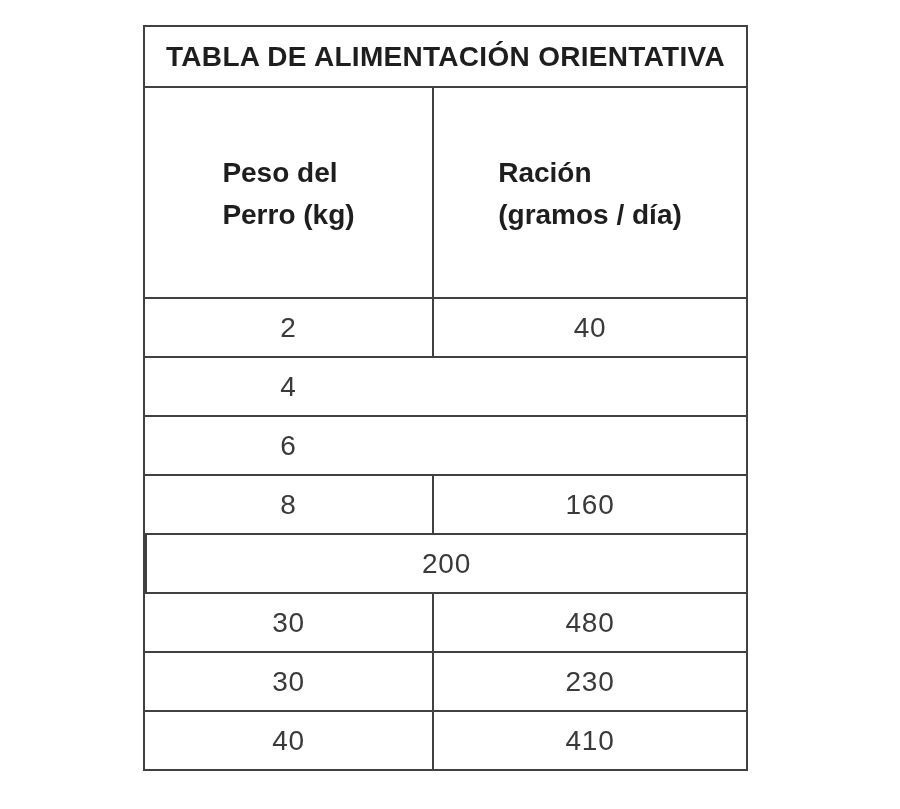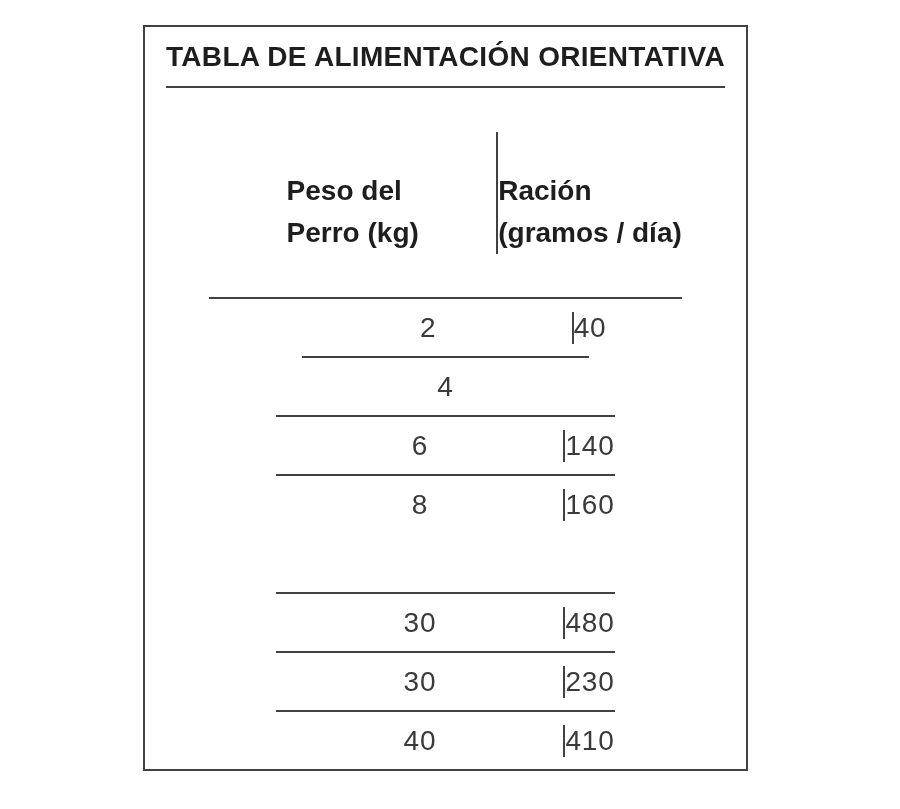--- a/index.html
+++ b/index.html
@@ -1,21 +1,21 @@
 <!DOCTYPE html>
 <html style="--border: #414141; --title-text: #1e1e1e; --data-text: #3a3a3a; --bg: #ffffff;"><head>
 <meta charset="utf-8">
 <style>
   :root{
     --border:#414141;
     --title-text:#1e1e1e;
     --data-text:#3a3a3a;
     --bg:#ffffff;
   }
-  *{box-sizing:border-box;align-items:center;}
+  *{box-sizing:border-box;}
   html,body{margin:0;padding:0;}
   body{
     width:900px;height:809px;
     background:var(--bg);
     font-family:"Liberation Sans","DejaVu Sans",sans-serif;
     position:relative;
     overflow:hidden;
   }
   .feeding-table{
     position:absolute;
@@ -42,21 +42,21 @@
   }
   .header-row{
     flex:0 0 211px;
     border-bottom:2px solid var(--border);
     display:flex;
   }
   .header-cell{
     display:flex;
     justify-content:center;
     align-items:flex-start;
-    padding-top:38px;
+    padding-top:64px;
   }
   .col-left{flex:0 0 287px;}
   .col-right{flex:1 1 auto;border-left:2px solid var(--border);}
   .hdr-text{
     text-align:left;
     font-size:28px;
     font-weight:bold;
     line-height:42px;
     color:var(--title-text);
     white-space:nowrap;
@@ -110,27 +110,27 @@
   <div class="data-rows">
       <div class="data-row">
         <div class="data-cell col-left">2</div>
         <div class="data-cell col-right">40</div>
       </div>
       <div class="data-row">
         <div class="data-cell col-left">4</div>
       </div>
       <div class="data-row">
         <div class="data-cell col-left">6</div>
-        <div class="data-cell col-right">140</div>
       </div>
       <div class="data-row">
         <div class="data-cell col-left">8</div>
         <div class="data-cell col-right">160</div>
       </div>
       <div class="data-row">
+        <div class="data-cell col-right">200</div>
       </div>
       <div class="data-row">
         <div class="data-cell col-left">30</div>
         <div class="data-cell col-right">480</div>
       </div>
       <div class="data-row">
         <div class="data-cell col-left">30</div>
         <div class="data-cell col-right">230</div>
       </div>
       <div class="data-row">

